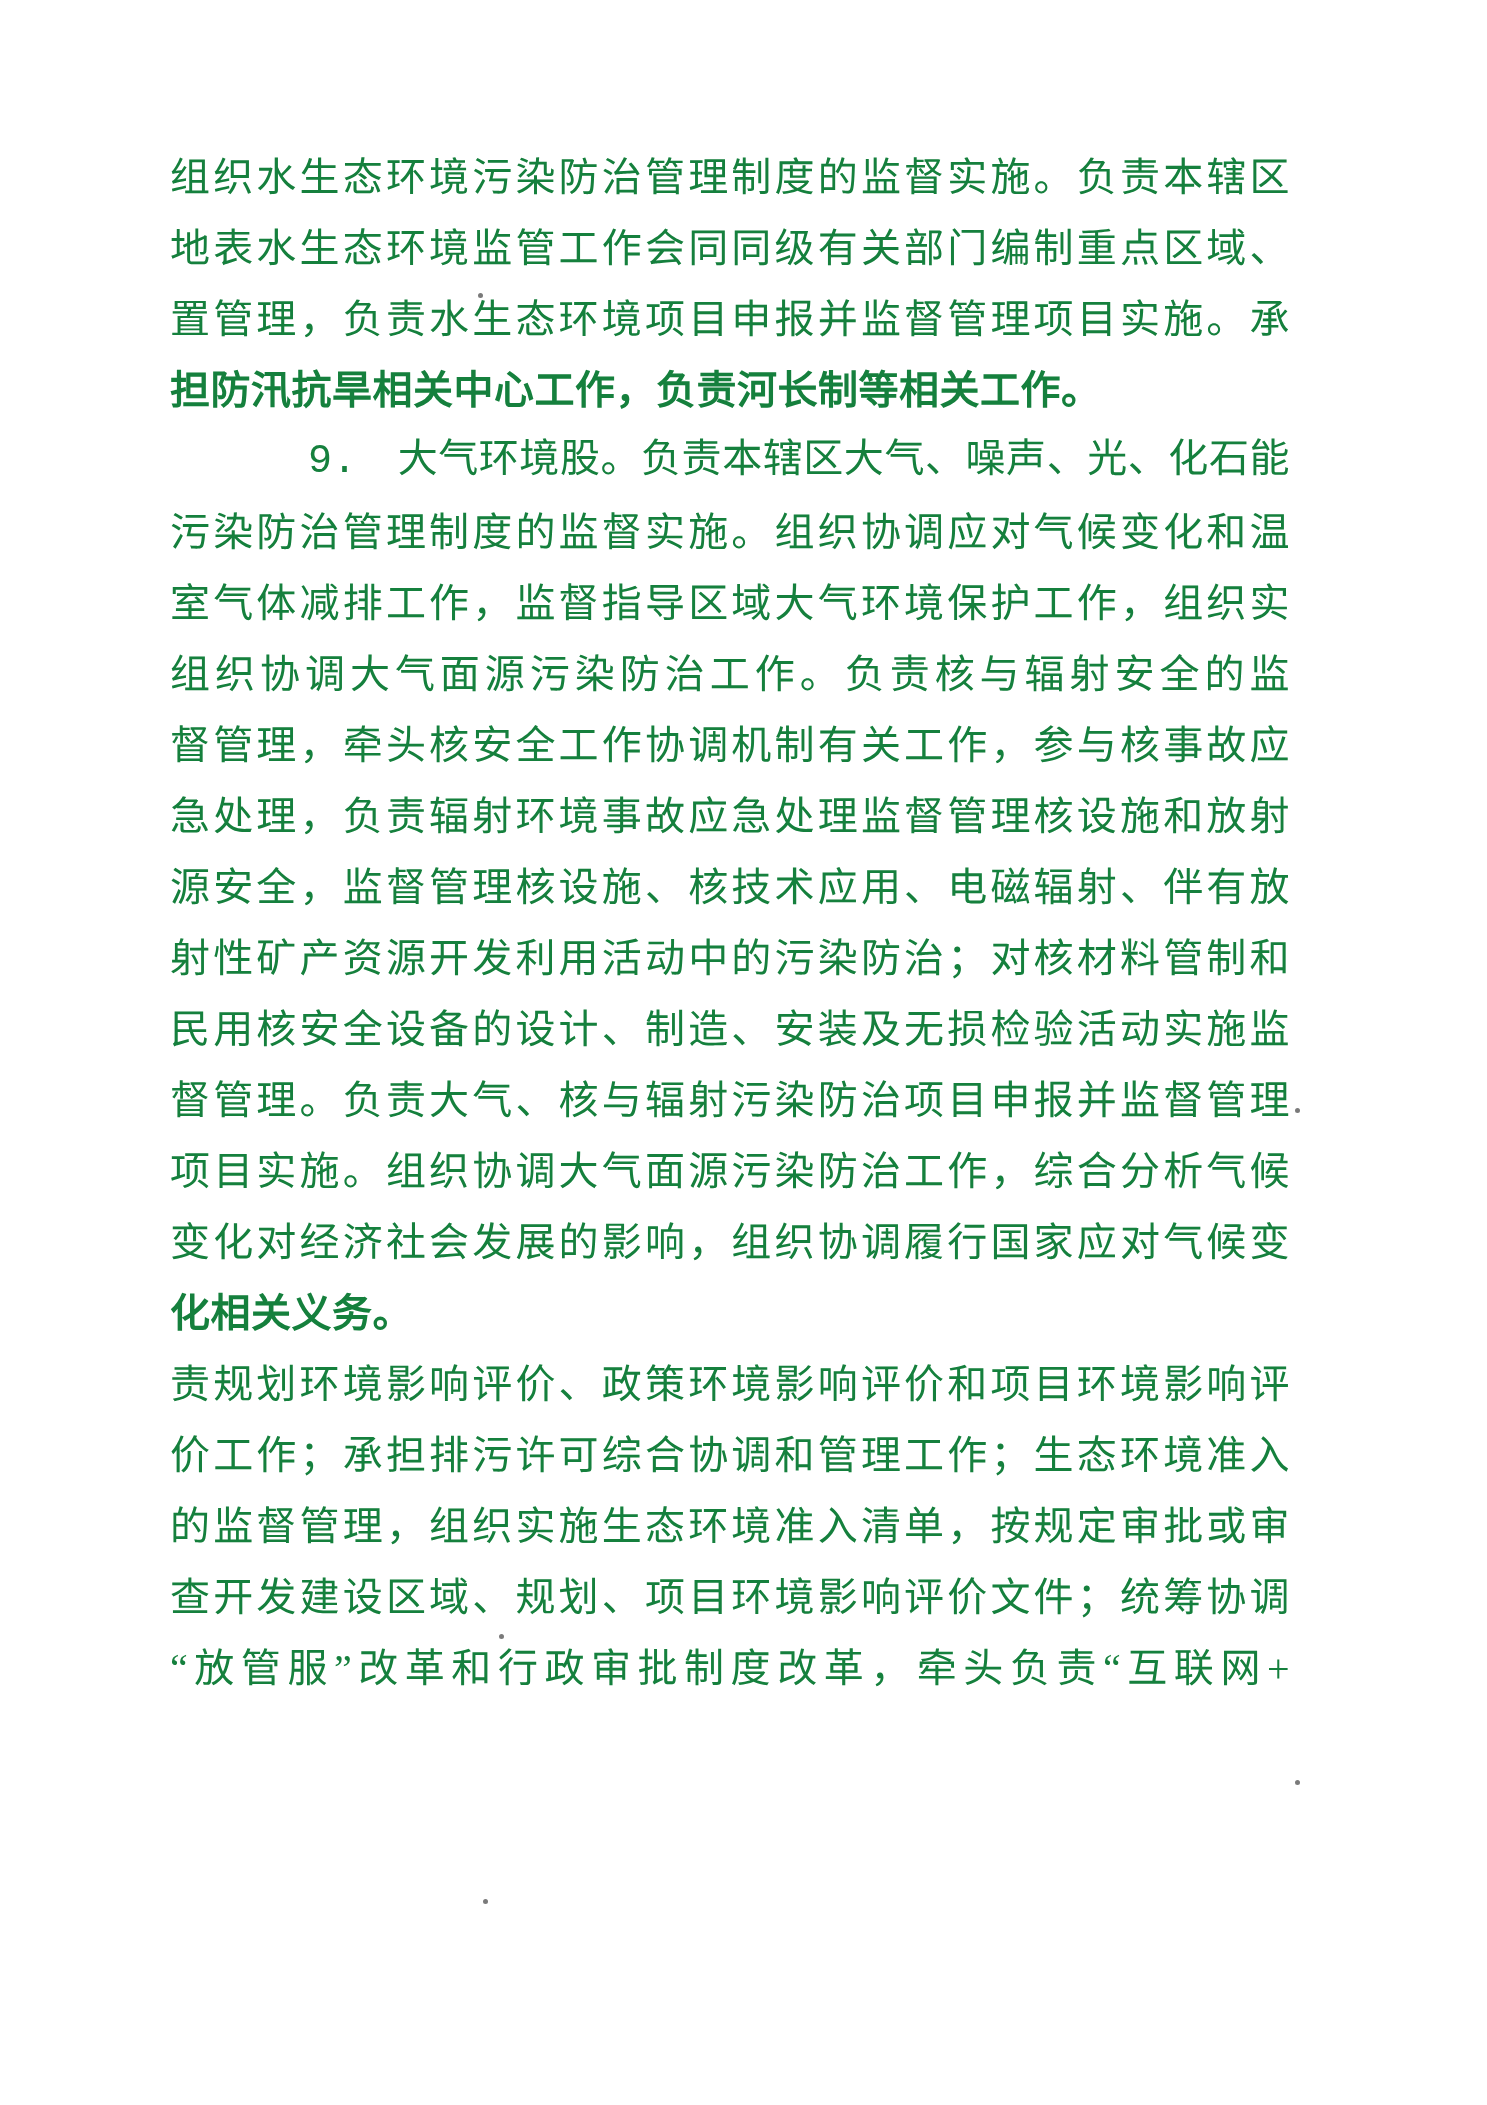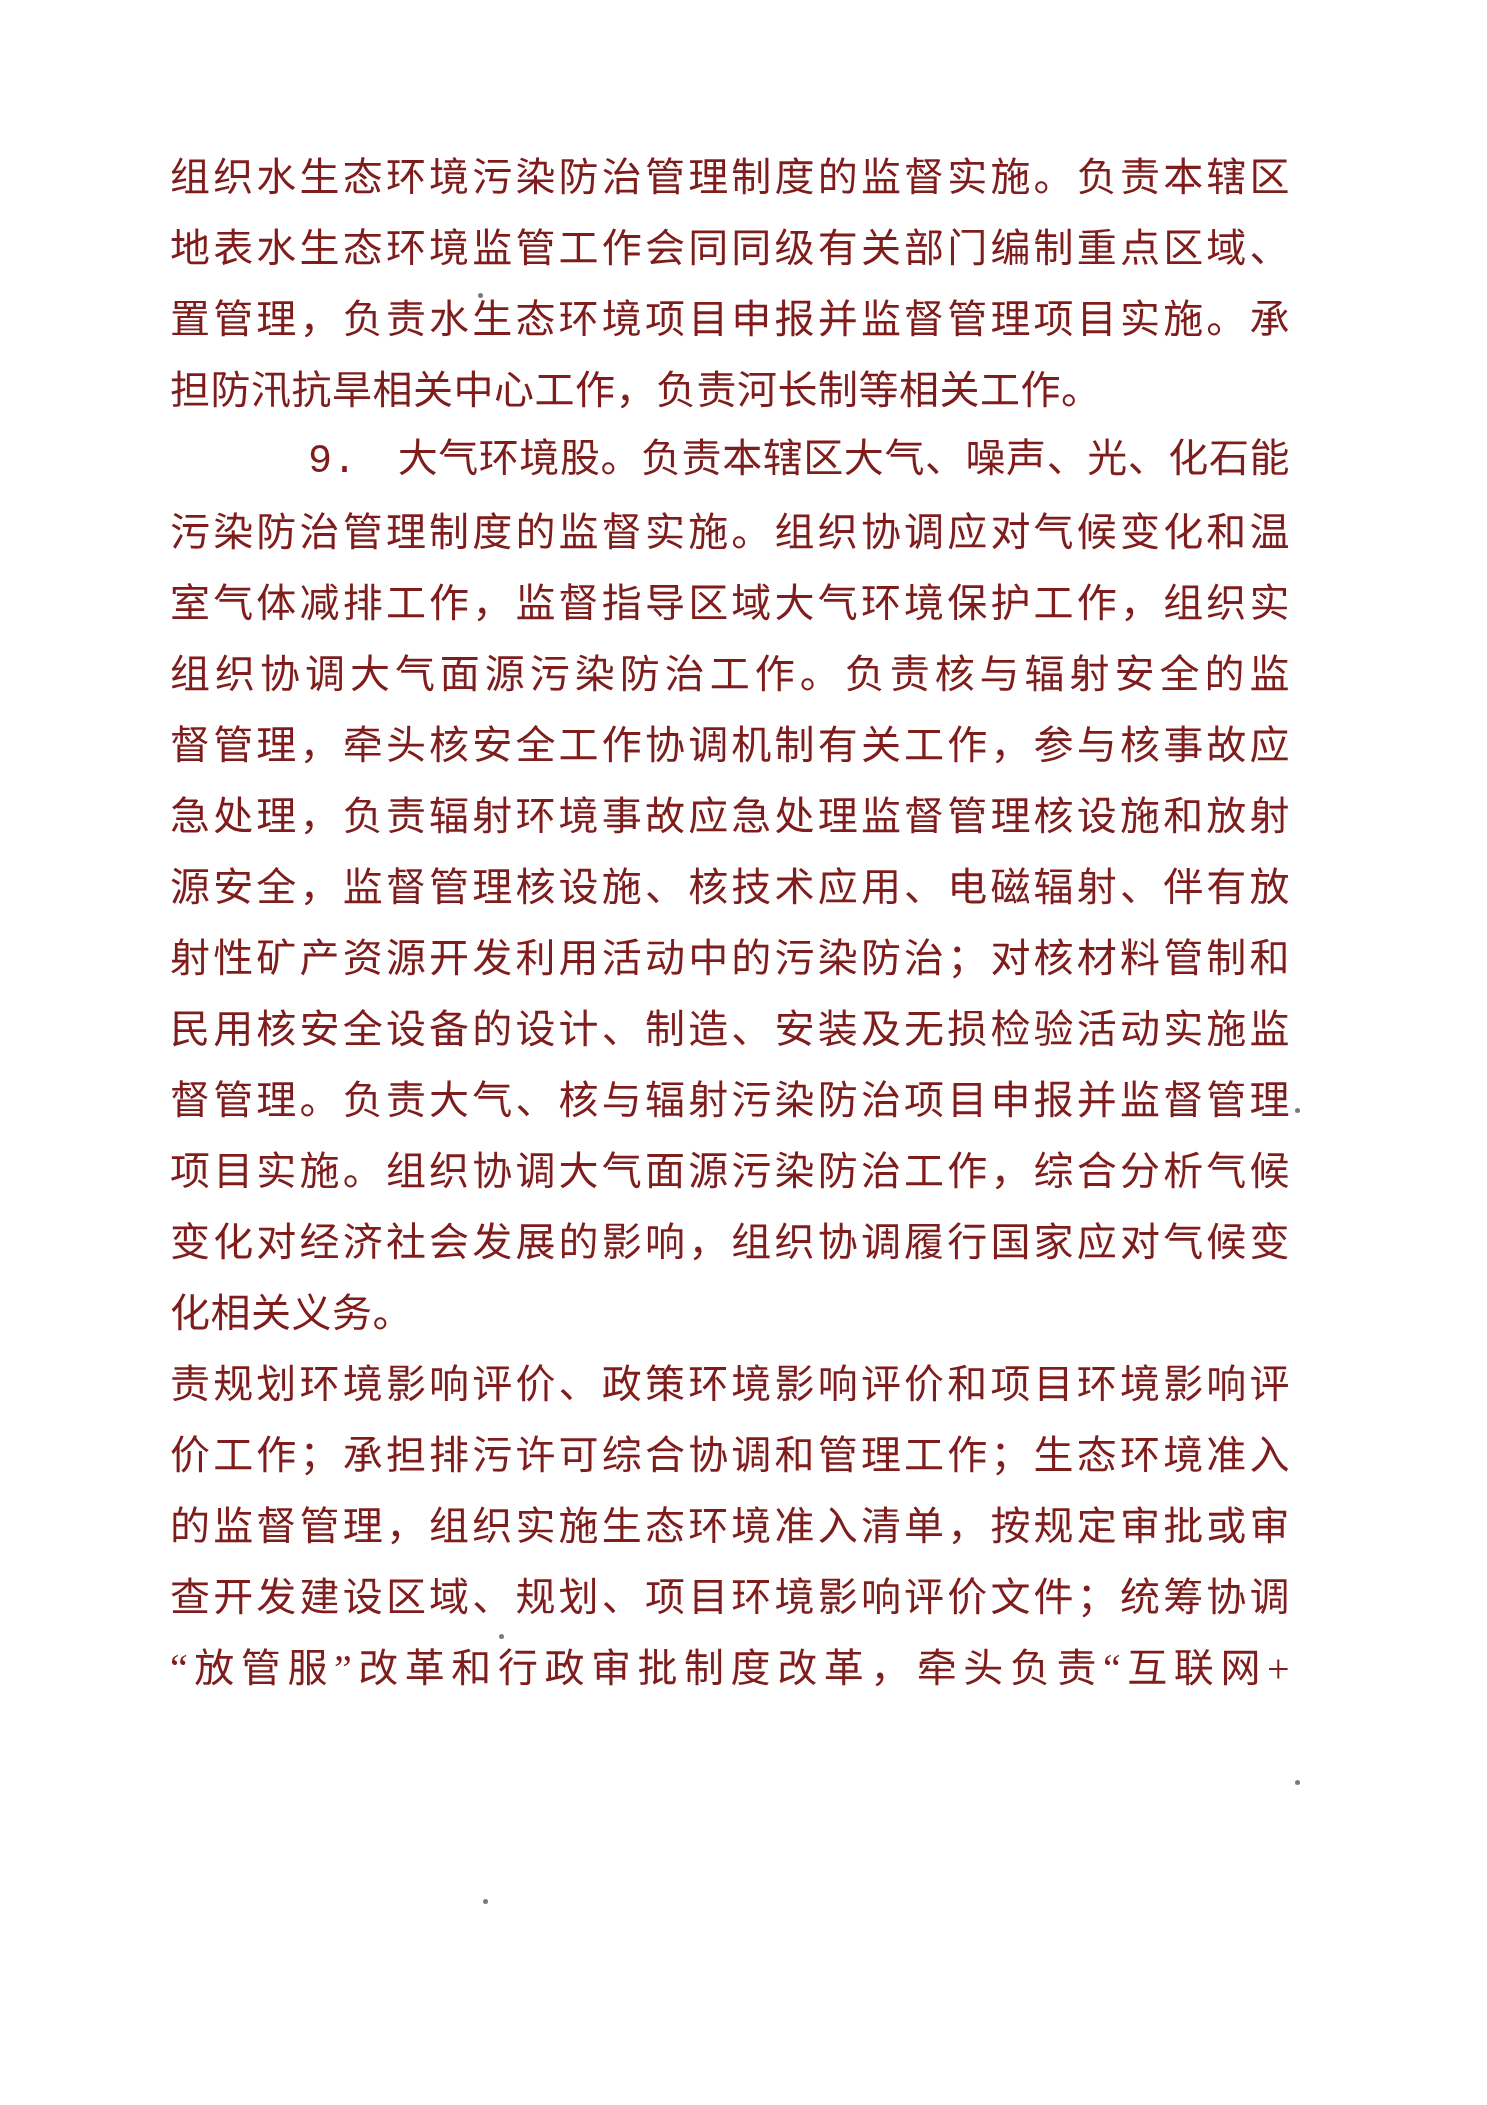--- a/index.html
+++ b/index.html
@@ -10,21 +10,21 @@
     width: 1487px;
     height: 2105px;
     background: #ffffff;
     overflow: hidden;
   }
   .page {
     position: relative;
     width: 1487px;
     height: 2105px;
     background: #ffffff;
-    color: #7f1d1d;
+    color: #15803d;
     font-family: "Liberation Serif", "DejaVu Serif", serif;
   }
   .text-block {
     position: absolute;
     left: 170px;
     top: 142px;
     width: 1120px;
   }
   .line {
     font-size: 40px;
@@ -32,20 +32,21 @@
     line-height: 71px;
     letter-spacing: 0.5px;
   }
   .line.full {
     text-align: justify;
     text-align-last: justify;
   }
   .line.short {
     text-align: center;
     text-align-last: left;
+    font-weight: bold;
   }
   .line.indent {
     text-indent: 138px;
     font-family: Liberation Mono, monospace;
   }
   .speck {
     position: absolute;
     width: 5px;
     height: 5px;
     background: #4d4d4d;

